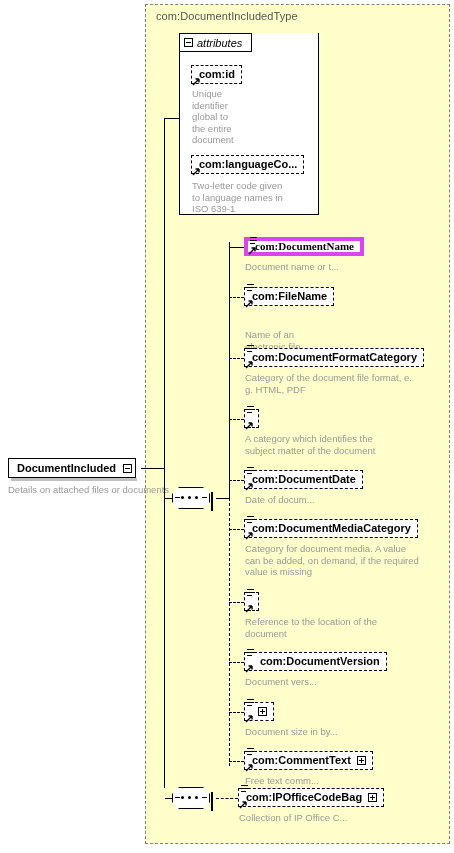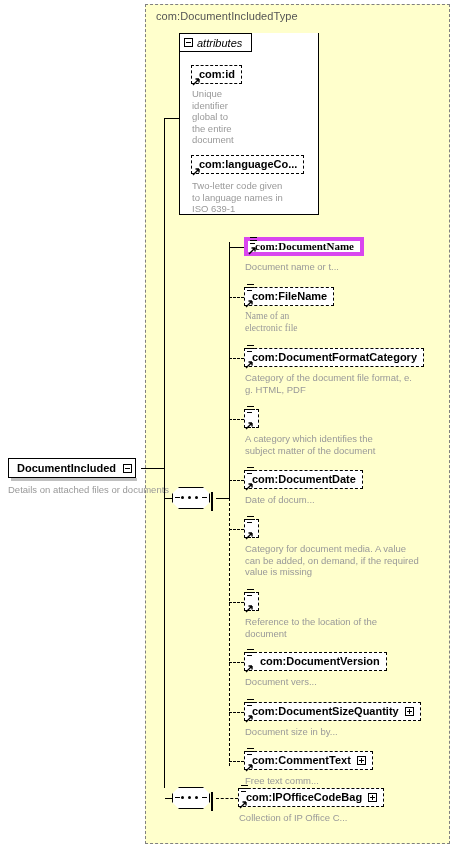--- a/index.html
+++ b/index.html
@@ -239,21 +239,21 @@
         <i></i>
         <i></i>
       </span>
       <span class="glyph-arrow">
         <svg width="9" height="9" viewBox="0 0 9 9">
           <path d="M1 8 L7 2 M7 2 L3.5 2 M7 2 L7 5.5" stroke="#000" stroke-width="1.4" fill="none"></path>
         </svg>
       </span>
       <span class="nm">com:FileName</span>
     </div>
-    <div class="annot" style="left: 245px; top: 311px; width: 210px; font-family: Liberation Serif, serif;">Name of an
+    <div class="annot" style="left: 245px; top: 329px; width: 210px;">Name of an
 electronic file</div>
     <div class="dln h" style="left: 229px; top: 297px; width: 15px;"></div>
     <div class="node dashed" style="left: 244px; top: 348px;">
       <span class="shadow"></span>
       <span class="shadow-r"></span>
       <span class="glyph-lines">
         <i></i>
         <i></i>
         <i></i>
       </span>
@@ -307,20 +307,21 @@
       <span class="glyph-lines">
         <i></i>
         <i></i>
         <i></i>
       </span>
       <span class="glyph-arrow">
         <svg width="9" height="9" viewBox="0 0 9 9">
           <path d="M1 8 L7 2 M7 2 L3.5 2 M7 2 L7 5.5" stroke="#000" stroke-width="1.4" fill="none"></path>
         </svg>
       </span>
+      <span class="nm">com:DocumentMediaCategory</span>
     </div>
     <div class="annot" style="left: 245px; top: 543px; width: 210px;">Category for document media. A value
 can be added, on demand, if the required
 value is missing</div>
     <div class="dln h" style="left: 229px; top: 529px; width: 15px;"></div>
     <div class="node dashed" style="left: 244px; top: 592px;">
       <span class="shadow"></span>
       <span class="shadow-r"></span>
       <span class="glyph-lines">
         <i></i>
@@ -359,21 +360,20 @@
       <span class="glyph-lines">
         <i></i>
         <i></i>
         <i></i>
       </span>
       <span class="glyph-arrow">
         <svg width="9" height="9" viewBox="0 0 9 9">
           <path d="M1 8 L7 2 M7 2 L3.5 2 M7 2 L7 5.5" stroke="#000" stroke-width="1.4" fill="none"></path>
         </svg>
       </span>
-      <span class="nm">com:DocumentSizeQuantity</span>
       <span class="pm plus" style="margin-left: 6px;"></span>
     </div>
     <div class="annot" style="left: 245px; top: 726px; width: 210px;">Document size in by...</div>
     <div class="dln h" style="left: 229px; top: 712px; width: 15px;"></div>
     <div class="node dashed" style="left: 244px; top: 751px;">
       <span class="shadow"></span>
       <span class="shadow-r"></span>
       <span class="glyph-lines">
         <i></i>
         <i></i>

